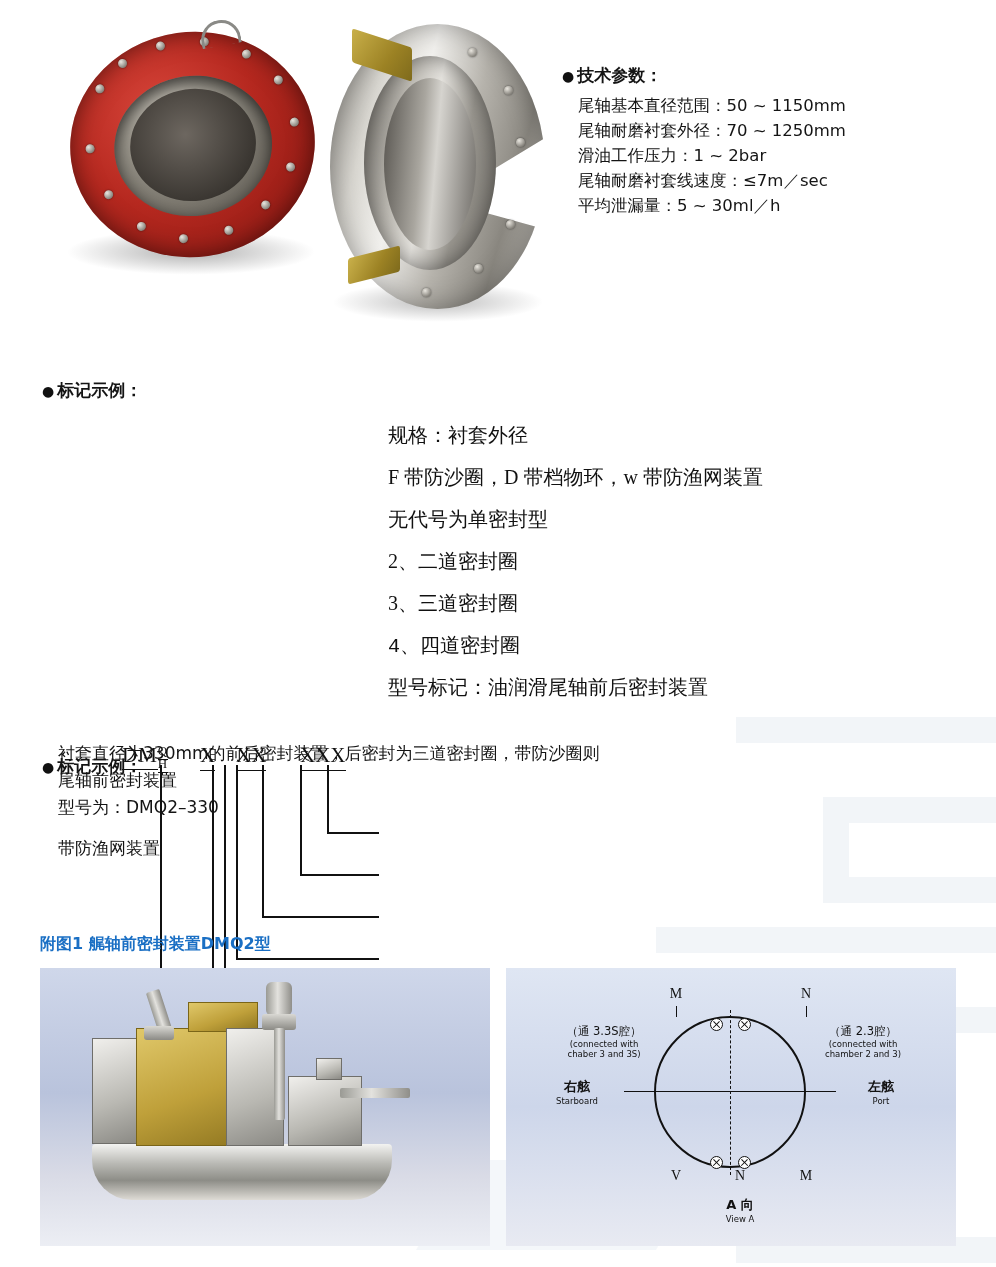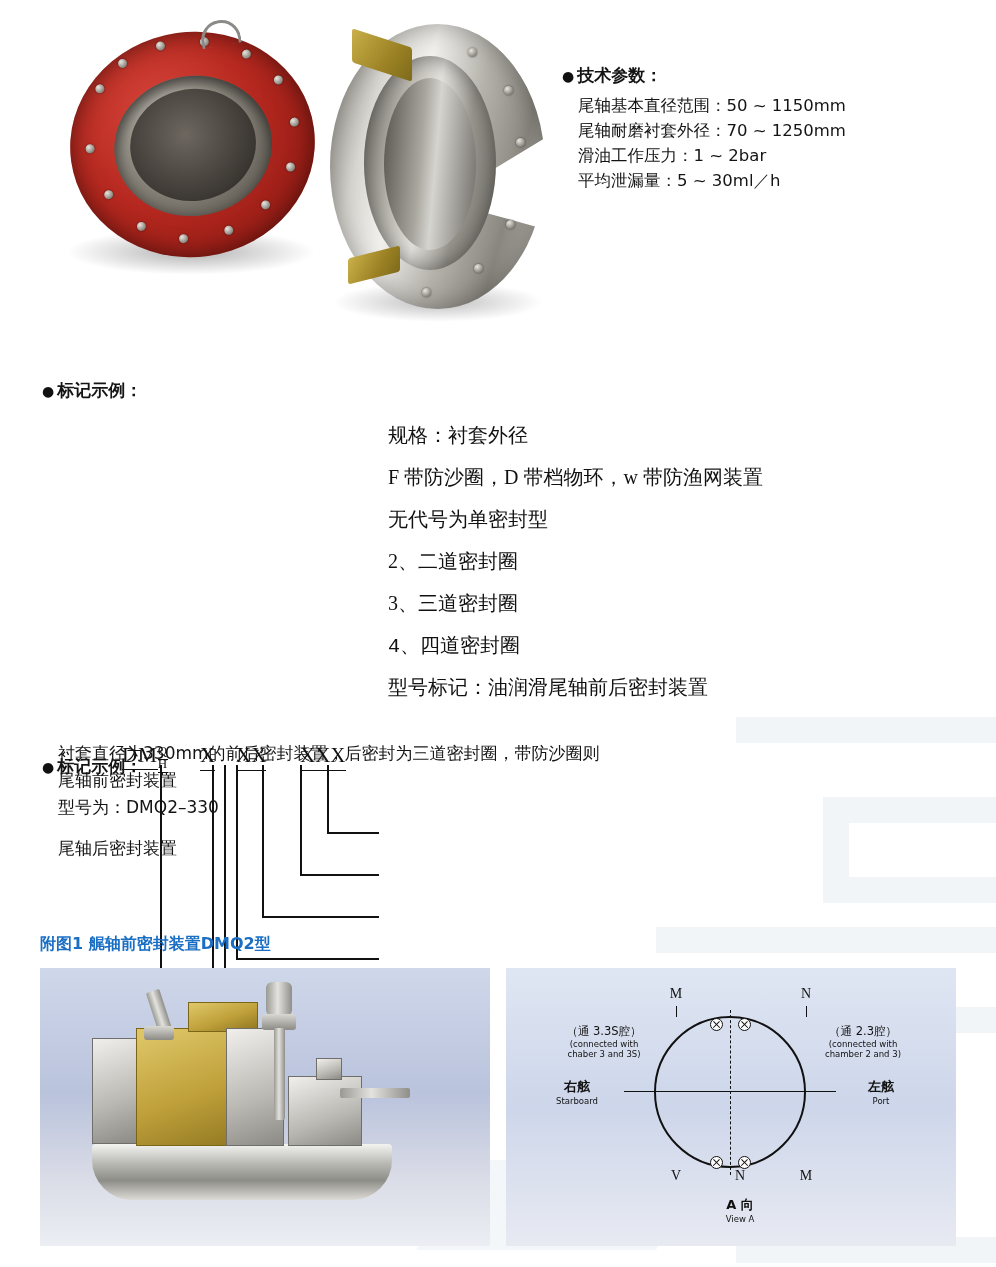--- a/index.html
+++ b/index.html
@@ -292,20 +292,21 @@
 </div>
 
 <div class="spec-block">
   <div class="bullet-head">
     <span class="dot">●</span><span>技术参数：</span>
   </div>
   <div class="spec-list">
     <div class="spec-line">尾轴基本直径范围：50 ~ 1150mm</div>
     <div class="spec-line">尾轴耐磨衬套外径：70 ~ 1250mm</div>
     <div class="spec-line">滑油工作压力：1 ~ 2bar</div>
+    <div class="spec-line">尾轴耐磨衬套线速度：≤7m／sec</div>
     <div class="spec-line">平均泄漏量：5 ~ 30ml／h</div>
   </div>
 </div>
 
 <div class="sec-title" id="mark-title-1">
   <span class="dot">●</span><span>标记示例：</span>
 </div>
 
 <div class="code-area">
 
@@ -349,21 +350,21 @@
 
 <div class="sec-title" id="mark-title-2">
   <span class="dot">●</span><span>标记示例：</span>
 </div>
 
 <div class="example-block">
   <div class="ex-line">衬套直径为330mm的前后密封装置，后密封为三道密封圈，带防沙圈则</div>
   <div class="ex-line">尾轴前密封装置</div>
   <div class="ex-line">型号为：DMQ2–330</div>
   <div class="ex-gap"></div>
-  <div class="ex-line">尾轴后密封装置</div>
+  <div class="ex-line">带防渔网装置</div>
 </div>
 
 <div class="fig-caption">附图1  艉轴前密封装置DMQ2型</div>
 
 <div class="fig-left">
   <div class="shaft"></div>
 
   <div class="block-steel" style="left:52px; top:70px; width:46px; height:106px;"></div>
   <div class="block-gold" style="left:96px; top:60px; width:120px; height:118px;"></div>
   <div class="block-gold" style="left:148px; top:34px; width:70px; height:30px;"></div>

